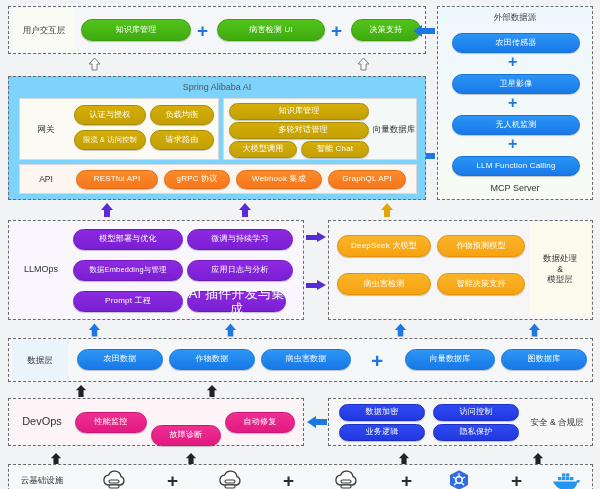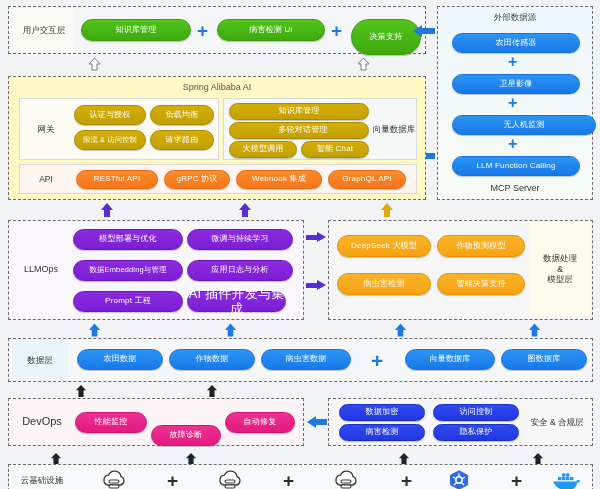--- a/index.html
+++ b/index.html
@@ -70,30 +70,30 @@
 <body>
 
 <div class="stage">
 
   <div class="layer" style="left:8px;top:6px;width:418px;height:48px;background:#f5f6f7;">
     <div class="layer-label" style="position:absolute;left:4px;top:1px;width:62px;height:44px;background:#fbfbf5;">用户交互层</div>
     <div class="pill p-green" style="position:absolute;left:72px;top:12px;width:110px;height:22px;">知识库管理</div>
     <div class="plus plus-blue" style="left:188px;top:14px;font-size:19px;">+</div>
     <div class="pill p-green" style="position:absolute;left:208px;top:12px;width:108px;height:22px;">病害检测 UI</div>
     <div class="plus plus-blue" style="left:322px;top:14px;font-size:19px;">+</div>
-    <div class="pill p-green" style="position:absolute;left:342px;top:12px;width:70px;height:36px;">决策支持</div>
+    <div class="pill p-green" style="position:absolute;left:342px;top:12px;width:70px;height:22px;">决策支持</div>
   </div>
 
   <div class="layer" style="left:437px;top:6px;width:156px;height:194px;background:linear-gradient(#eef7fd,#f7fbf5);">
     <div class="title-text" style="top:5px;font-size:8.5px;">外部数据源</div>
     <div class="pill p-blue" style="position:absolute;left:14px;top:26px;width:128px;height:20px;">农田传感器</div>
     <div class="plus plus-blue" style="left:70px;top:47px;font-size:16px;">+</div>
     <div class="pill p-blue" style="position:absolute;left:14px;top:67px;width:128px;height:20px;">卫星影像</div>
     <div class="plus plus-blue" style="left:70px;top:88px;font-size:16px;">+</div>
-    <div class="pill p-blue" style="position:absolute;left:14px;top:108px;width:144px;height:20px;">无人机监测</div>
+    <div class="pill p-blue" style="position:absolute;left:14px;top:108px;width:128px;height:20px;">无人机监测</div>
     <div class="plus plus-blue" style="left:70px;top:129px;font-size:16px;">+</div>
     <div class="pill p-blue" style="position:absolute;left:14px;top:149px;width:128px;height:20px;">LLM Function Calling</div>
     <div class="title-text" style="top:176px;font-size:9px;color:#333;">MCP Server</div>
   </div>
 
   <div class="arr" style="left:413px;top:25px;">
     <div style="position:relative;width:22px;height:12px;">
       <div style="position:absolute;left:8px;top:3px;width:14px;height:6px;background:#1f78e0;"></div>
       <div style="position:absolute;left:0;top:0;width:0;height:0;border-top:6px solid transparent;border-bottom:6px solid transparent;border-right:9px solid #1f78e0;"></div>
     </div>
@@ -109,21 +109,21 @@
     <svg width="13" height="14" viewBox="0 0 13 14">
         <path d="M6.5 1 L12 7 L9 7 L9 13 L4 13 L4 7 L1 7 Z" fill="#fafafa" stroke="#7d7d7d" stroke-width="1"></path>
       </svg>
   </div>
   <div class="arr" style="left:357px;top:57px;">
     <svg width="13" height="14" viewBox="0 0 13 14">
         <path d="M6.5 1 L12 7 L9 7 L9 13 L4 13 L4 7 L1 7 Z" fill="#fafafa" stroke="#7d7d7d" stroke-width="1"></path>
       </svg>
   </div>
 
-  <div class="layer" style="left:8px;top:76px;width:418px;height:124px;background:#fef9c3;">
+  <div class="layer" style="left:8px;top:76px;width:418px;height:124px;background:#7dd3fc;">
     <div class="title-text" style="top:5px;font-size:9px;color:#555;">Spring Alibaba AI</div>
 
     <div class="inner-panel" style="left:10px;top:21px;width:200px;height:62px;background:#fbfbf4;">
       <div class="layer-label" style="position:absolute;left:2px;top:1px;width:48px;height:58px;">网关</div>
       <div class="pill p-gold" style="position:absolute;left:54px;top:6px;width:72px;height:20px;">认证与授权</div>
       <div class="pill p-gold" style="position:absolute;left:130px;top:6px;width:64px;height:20px;">负载均衡</div>
       <div class="pill p-gold" style="position:absolute;left:54px;top:31px;width:72px;height:20px;font-size:7.2px;">限流 &amp; 访问控制</div>
       <div class="pill p-gold" style="position:absolute;left:130px;top:31px;width:64px;height:20px;">请求路由</div>
     </div>
 
@@ -248,21 +248,21 @@
   <div class="arr" style="left:307px;top:416px;">
     <div style="position:relative;width:20px;height:12px;">
       <div style="position:absolute;left:8px;top:3px;width:12px;height:6px;background:#1f78e0;"></div>
       <div style="position:absolute;left:0;top:0;width:0;height:0;border-top:6px solid transparent;border-bottom:6px solid transparent;border-right:9px solid #1f78e0;"></div>
     </div>
   </div>
 
   <div class="layer" style="left:328px;top:398px;width:265px;height:48px;background:#f7f7f8;">
     <div class="pill p-royal" style="position:absolute;left:10px;top:5px;width:86px;height:17px;">数据加密</div>
     <div class="pill p-royal" style="position:absolute;left:104px;top:5px;width:86px;height:17px;">访问控制</div>
-    <div class="pill p-royal" style="position:absolute;left:10px;top:25px;width:86px;height:17px;">病害检测</div>
+    <div class="pill p-royal" style="position:absolute;left:10px;top:25px;width:86px;height:17px;">业务逻辑</div>
     <div class="pill p-royal" style="position:absolute;left:104px;top:25px;width:86px;height:17px;">隐私保护</div>
     <div class="layer-label" style="position:absolute;left:194px;top:1px;width:68px;height:44px;">安全 &amp; 合规层</div>
   </div>
 
   <div class="arr" style="left:50px;top:451px;">
     <svg width="12" height="12" viewBox="0 0 14 14">
         <path d="M7 0 L13 6 L10 6 L10 14 L4 14 L4 6 L1 6 Z" fill="#222"></path>
       </svg>
   </div>
   <div class="arr" style="left:185px;top:451px;">

